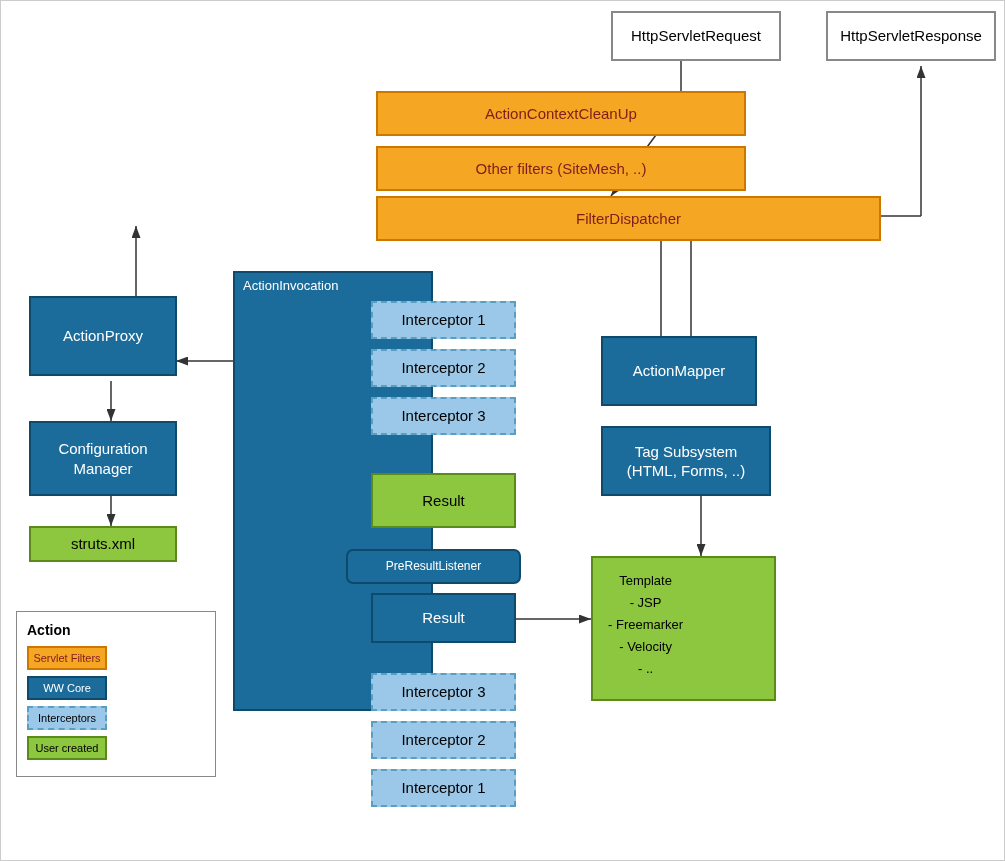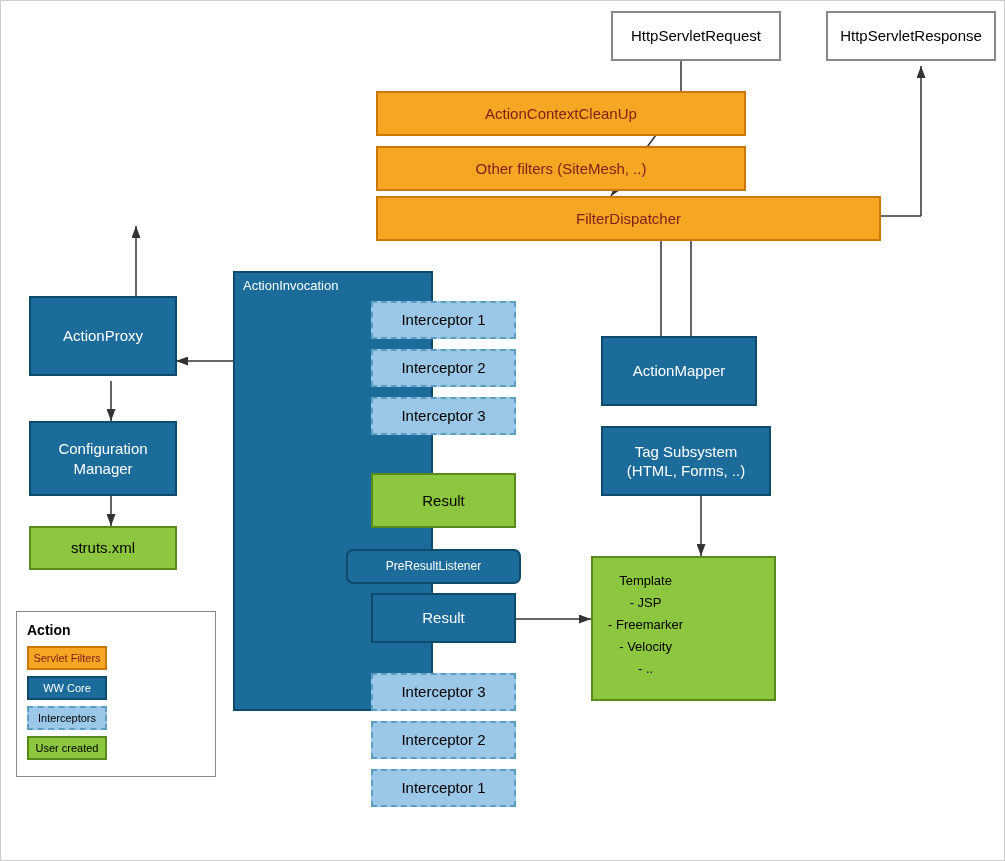--- a/index.html
+++ b/index.html
@@ -172,21 +172,21 @@
 
   <div class="box dark-blue" style="left:28px; top:295px; width:148px; height:80px;">
     <span>ActionProxy</span>
   </div>
 
   <div class="box dark-blue" style="left:28px; top:420px; width:148px; height:75px;">
     <span style="white-space:pre-line;">Configuration
 Manager</span>
   </div>
 
-  <div class="box green" style="left:28px; top:525px; width:148px; height:44px;">
+  <div class="box green" style="left:28px; top:525px; width:148px; height:36px;">
     <span>struts.xml</span>
   </div>
 
   <div class="box dark-blue" style="left:232px; top:270px; width:200px; height:440px; align-items:flex-start; justify-content:flex-start; padding: 5px 8px; font-size:13px; z-index:1;">
     <span>ActionInvocation</span>
   </div>
 
   <div class="box light-blue" style="left:370px; top:300px; width:145px; height:38px; z-index:2;">
     <span>Interceptor 1</span>
   </div>

